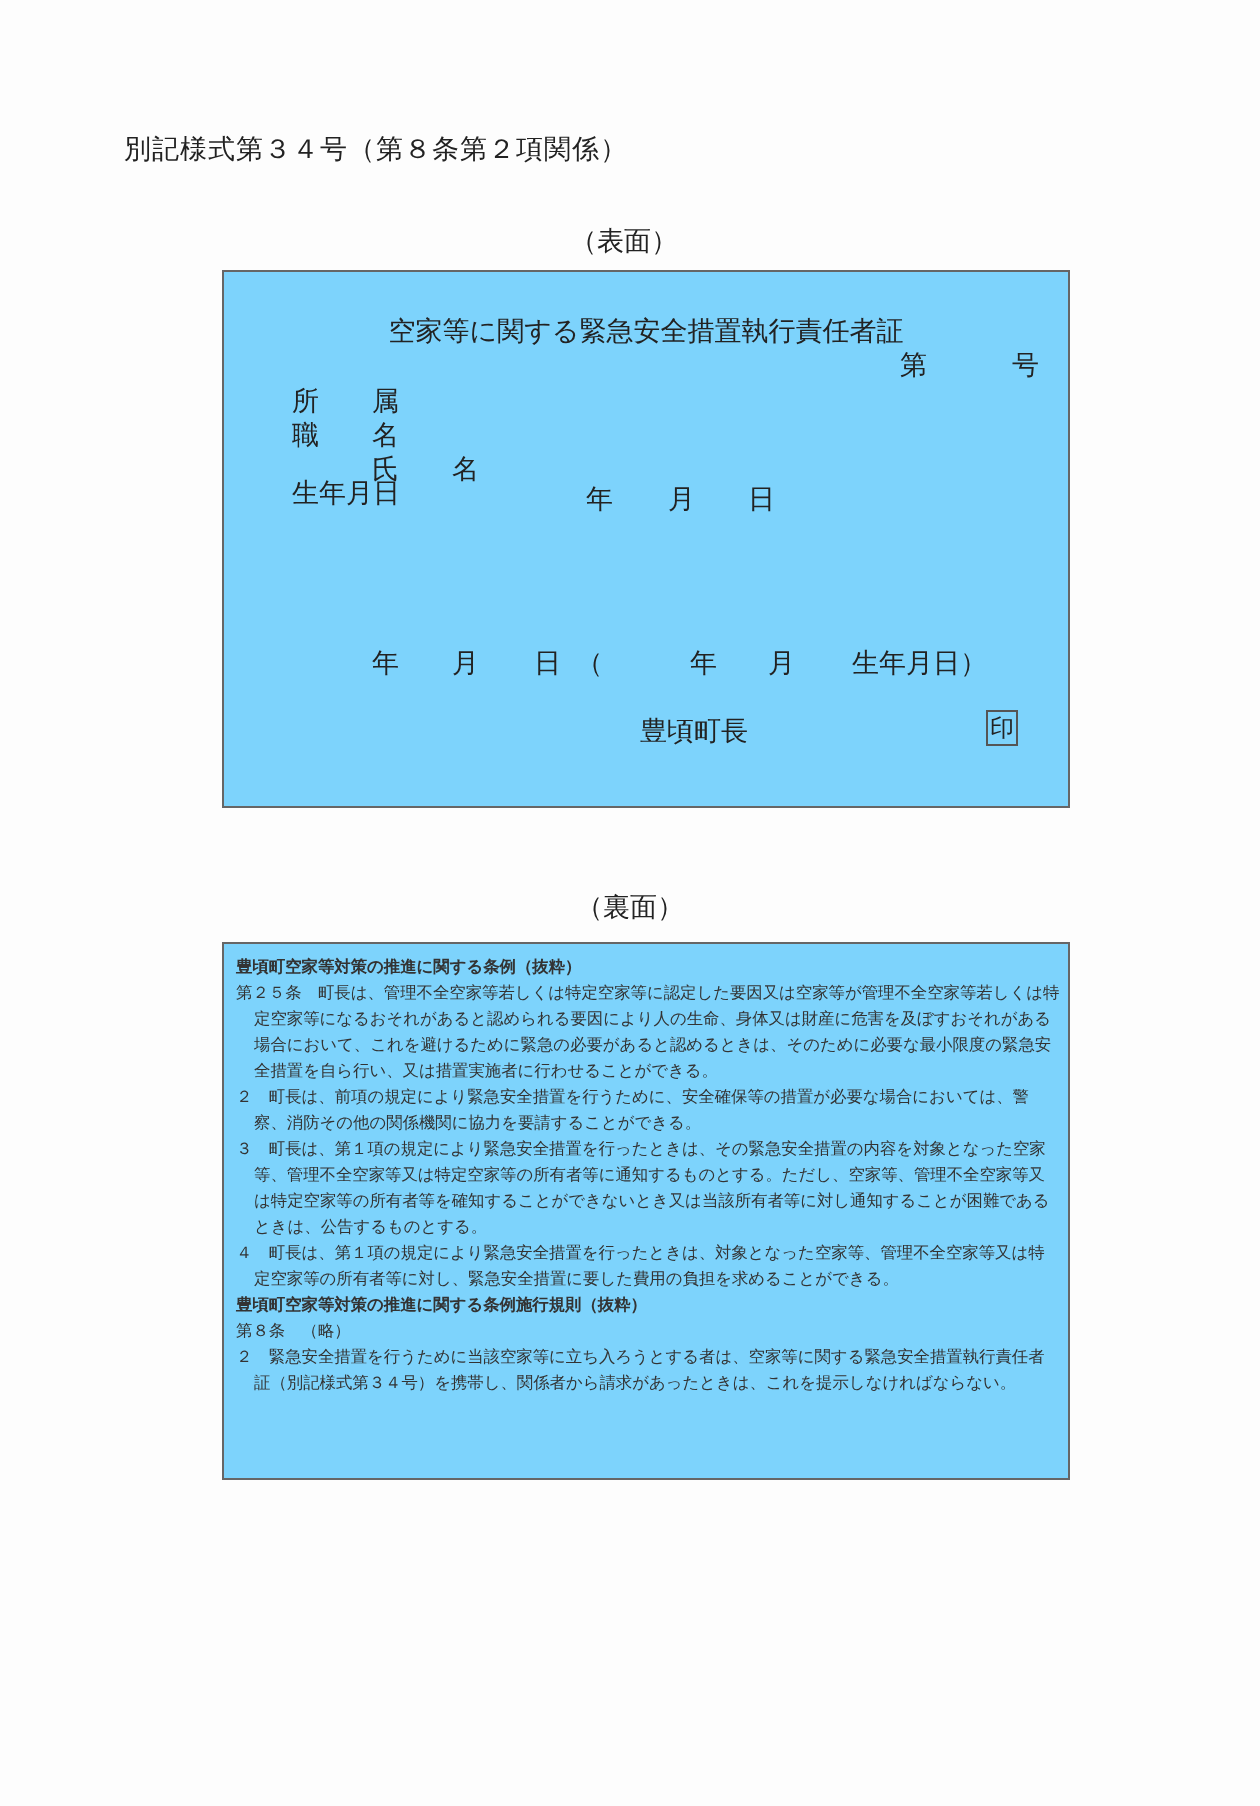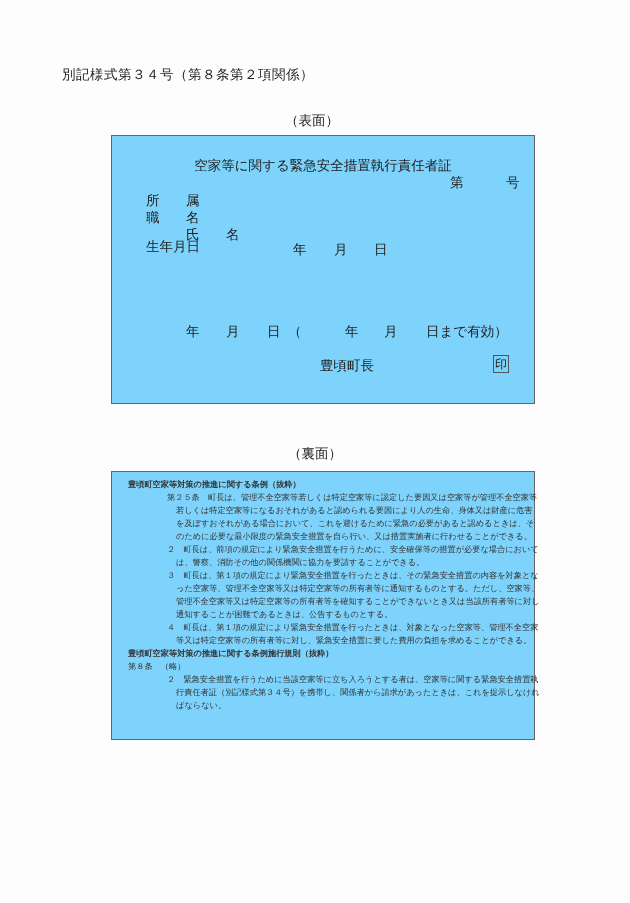--- a/index.html
+++ b/index.html
@@ -54,23 +54,23 @@
   #valid-month { left: 272px; }
   #valid-until { left: 314px; }
 
   #mayor-title { left: 208px; top: 221px; font-size: 13.5px; }
   #seal {
     left: 381px; top: 219px; font-size: 12px;
     border: 1px solid #555; padding: 0 1px; line-height: 16px;
   }
 
   .back-text { font-size: 8.2px; line-height: 13px; color: #333; }
-  .back-block { position: absolute; left: 16px; width: 412px; white-space: normal; font-family: Liberation Mono, monospace; }
+  .back-block { position: absolute; left: 6px; width: 412px; white-space: normal; font-family: Liberation Mono, monospace; }
   .bold { font-weight: bold; }
-  .hang { padding-left: 9px; text-indent: -9px; margin-left: 39px; }
+  .hang { padding-left: 9px; text-indent: -9px; }
 </style>
 </head>
 <body>
 
 <div class="abs" id="form-header">別記様式第３４号（第８条第２項関係）</div>
 
 <div class="abs" id="front-caption">（表面）</div>
 
 <div class="card" id="front-card">
   <div class="abs front-text" id="front-title">空家等に関する緊急安全措置執行責任者証</div>
@@ -91,21 +91,21 @@
   <div class="abs front-text" id="birth-month">月</div>
   <div class="abs front-text" id="birth-day">日</div>
 
 
   <div class="abs date-row" id="issue-year">年</div>
   <div class="abs date-row" id="issue-month">月</div>
   <div class="abs date-row" id="issue-day">日</div>
   <div class="abs date-row" id="valid-paren">（</div>
   <div class="abs date-row" id="valid-year">年</div>
   <div class="abs date-row" id="valid-month">月</div>
-  <div class="abs date-row" id="valid-until">日まで有効）</div>
+  <div class="abs date-row" id="valid-until">生年月日）</div>
 
   <div class="abs" id="mayor-title">豊頃町長</div>
   <div class="abs" id="seal">印</div>
 </div>
 
 <div class="abs" id="back-caption">（裏面）</div>
 
 <div class="card" id="back-card">
   <div class="back-block back-text" style="top:6px;">
     <div class="bold">豊頃町空家等対策の推進に関する条例（抜粋）</div>

